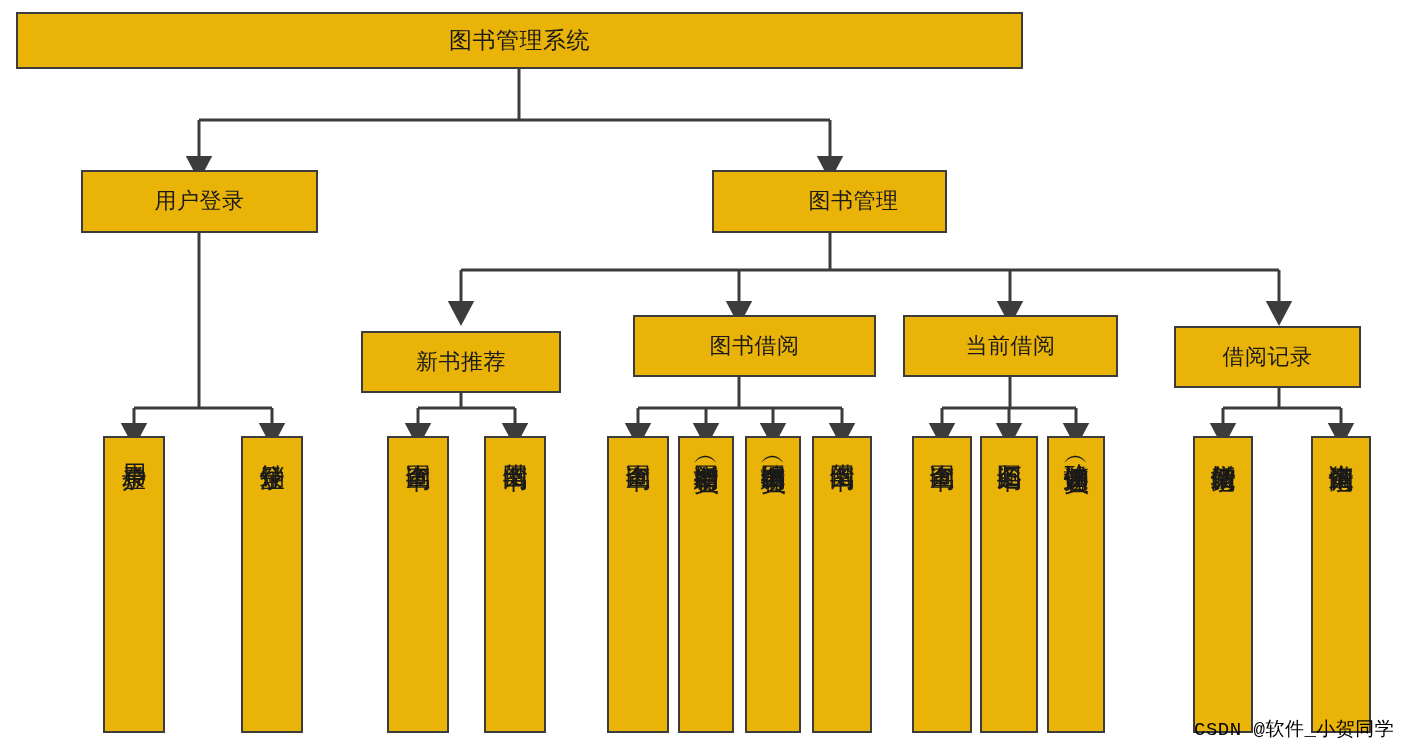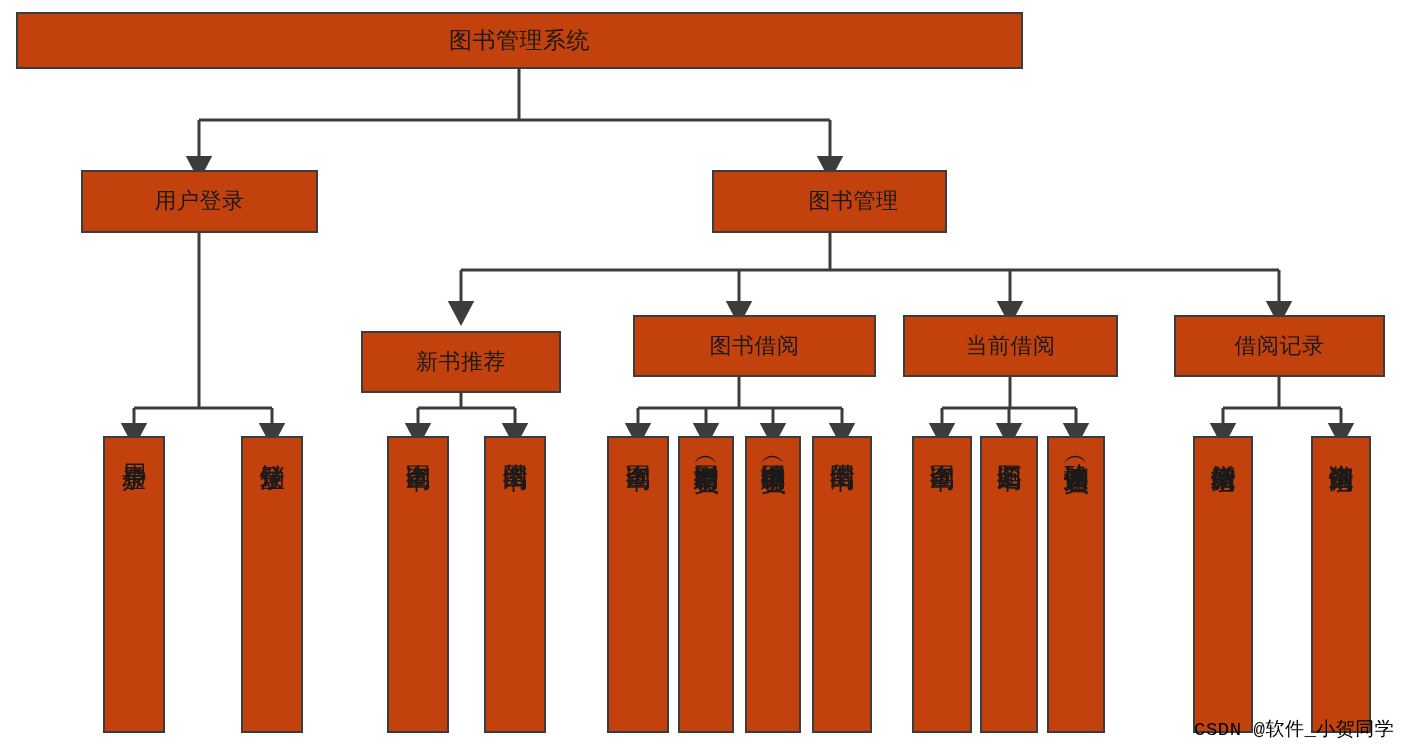--- a/index.html
+++ b/index.html
@@ -22,21 +22,21 @@
     position: absolute;
     left: 0;
     top: 0;
     width: 1405px;
     height: 747px;
     pointer-events: none;
   }
   .node {
     position: absolute;
     box-sizing: border-box;
-    background: #c2410c;
+    background: #eab308;
     border: 2px solid #14b8a6;
     display: flex;
     align-items: center;
     justify-content: center;
     color: #1a1a1a;
   }
   .node .node-label {
     display: block;
     text-align: center;
     line-height: 1.12;
@@ -139,21 +139,21 @@
 
   <div class="node node-horizontal" style="left: 361px; top: 315px; width: 200px; height: 62px; border-color: rgb(60, 60, 60); color: rgb(26, 26, 26); margin-top: 16px;">
     <span class="node-label">新书推荐</span>
   </div>
   <div class="node node-horizontal" style="left: 633px; top: 315px; width: 243px; height: 62px; border-color: rgb(60, 60, 60); color: rgb(26, 26, 26);">
     <span class="node-label">图书借阅</span>
   </div>
   <div class="node node-horizontal" style="left: 903px; top: 315px; width: 215px; height: 62px; border-color: rgb(60, 60, 60); color: rgb(26, 26, 26);">
     <span class="node-label">当前借阅</span>
   </div>
-  <div class="node node-horizontal" style="left: 1174px; top: 315px; width: 211px; height: 62px; border-color: rgb(60, 60, 60); color: rgb(26, 26, 26);">
+  <div class="node node-horizontal" style="left: 1174px; top: 326px; width: 187px; height: 62px; border-color: rgb(60, 60, 60); color: rgb(26, 26, 26);">
     <span class="node-label">借阅记录</span>
   </div>
 
   <div class="node node-vertical" style="left: 103px; top: 436px; width: 62px; height: 297px; border-color: rgb(60, 60, 60); color: rgb(26, 26, 26);">
     <span class="node-label">用户登录</span>
   </div>
   <div class="node node-vertical" style="left: 241px; top: 436px; width: 62px; height: 297px; border-color: rgb(60, 60, 60); color: rgb(26, 26, 26);">
     <span class="node-label">注销登录</span>
   </div>
   <div class="node node-vertical" style="left: 387px; top: 436px; width: 62px; height: 297px; border-color: rgb(60, 60, 60); color: rgb(26, 26, 26);">

